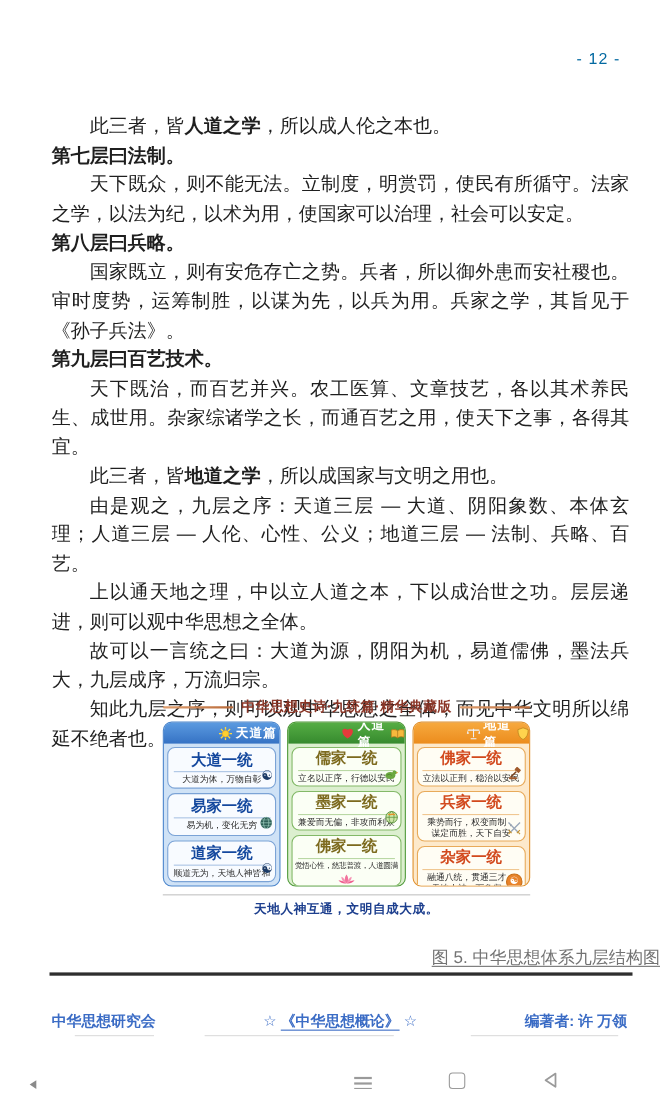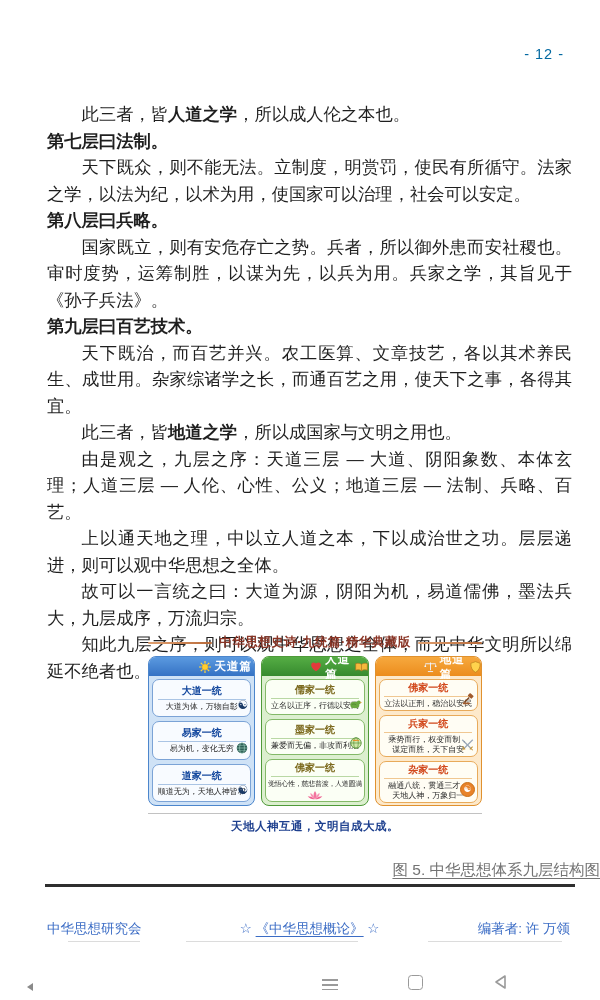--- a/index.html
+++ b/index.html
@@ -16,21 +16,21 @@
   
   .figure{position:absolute;top:634px;left:148px;width:334px;}
   .fig-title-row{display:flex;align-items:center;gap:7px;}
   .fig-title-row .tline{flex:1;height:2px;background:linear-gradient(90deg,#e0a070,#b86a3a);border-radius:1px;}
   .fig-title{font-size:12.5px;font-weight:bold;color:#8a3526;letter-spacing:0.5px;white-space:nowrap;}
   .fig-cols{display:flex;gap:6px;margin-top:5px;height:150px;}
   .fcol{flex:1;border-radius:8px;overflow:hidden;display:flex;flex-direction:column;border:1.5px solid;}
   .fhead{height:19px;flex:none;display:flex;align-items:center;justify-content:center;gap:3px;color:#fff;font-weight:bold;font-size:11.5px;letter-spacing:1px;padding-left:48px;}
   .fbody{flex:1;padding:3px;display:flex;flex-direction:column;gap:4px;}
   .fcard{flex:1;border-radius:7px;border:1px solid;position:relative;display:flex;flex-direction:column;align-items:center;justify-content:center;padding:1px 3px;}
-  .fcard-title{font-size:10px;font-weight:bold;width:96%;text-align:center;padding-bottom:1px;margin-bottom:2px;border-bottom:1px solid;}
+  .fcard-title{font-size:14px;font-weight:bold;width:96%;text-align:center;padding-bottom:1px;margin-bottom:2px;border-bottom:1px solid;}
   .fcard-lines{font-size:8px;line-height:10px;text-align:center;color:#2a2a2a;}
   .fcard-lines div{white-space:nowrap;}
   .fcard-lines div.tight{font-size:7px;letter-spacing:-0.3px;}
   .cicon{display:inline-flex;align-items:center;line-height:1;}
   .cicon svg{display:block;}
   .pos-right{position:absolute;right:2px;bottom:5px;}
   .pos-bottom{margin-top:1px;}
   .yy{font-size:12px;color:#1b3a66;}
   .coin{display:inline-block;width:13px;height:13px;border-radius:50%;background:#e8832a;border:1px solid #c96f16;color:#fff;font-size:9px;line-height:13px;text-align:center;}
 
@@ -49,21 +49,21 @@
   .fcol.orange .fcard{background:#fffdf4;border-color:#e8aa5a;}
   .fcol.orange .fcard-title{color:#d2491d;border-color:#f0c791;}
 
   .fig-divider{margin-top:7px;height:1px;background:#c2c2c2;}
   .fig-note{margin-top:5px;text-align:center;font-weight:bold;color:#1d3f8e;font-size:11.5px;letter-spacing:0.5px;}
 
   
   .caption{position:absolute;top:860px;left:0;width:100%;text-align:right;font-size:15.5px;color:#737373;}
   .caption span{text-decoration:underline;text-underline-offset:3px;}
   .rule{position:absolute;top:884px;left:45px;width:530px;height:2.5px;background:#2f2f2f;}
-  .footer{position:absolute;top:920px;left:47px;width:523px;display:flex;justify-content:space-between;align-items:baseline;color:#3b6cc5;font-size:13.5px;}
+  .footer{position:absolute;top:920px;left:47px;width:523px;display:flex;justify-content:space-between;align-items:baseline;color:#3b6cc5;font-size:13.5px;font-weight:bold;}
   .footer .center u{text-underline-offset:3px;}
   .f-underline{position:absolute;height:1px;background:#dcdcdc;top:941px;}
   .ful-1{left:68px;width:72px;}
   .ful-2{left:186px;width:172px;}
   .ful-3{left:428px;width:134px;}
 
   
   .nav{position:absolute;left:0;top:966px;width:600px;height:34px;}
   .nav .btn{position:absolute;cursor:pointer;}
   .nav-collapse{left:26px;top:12px;}

